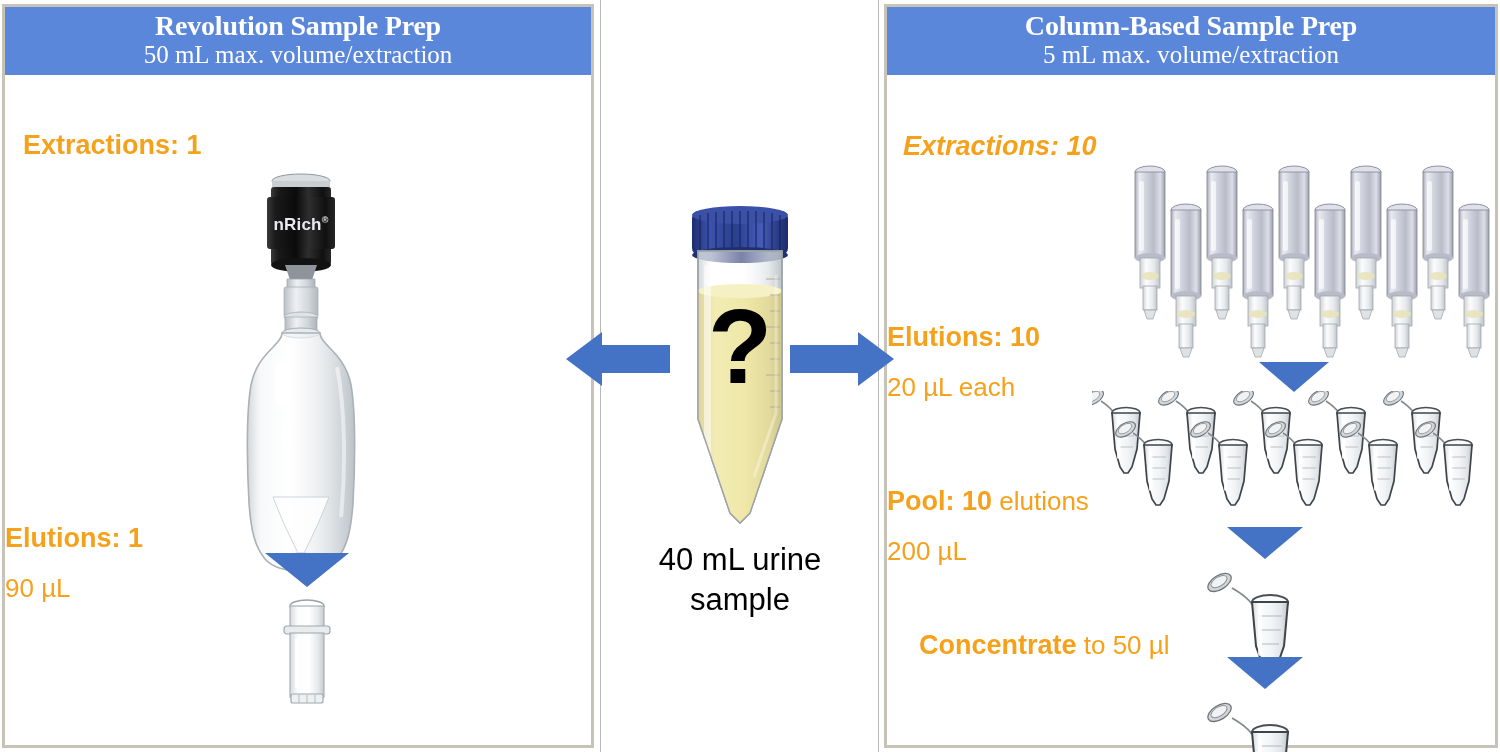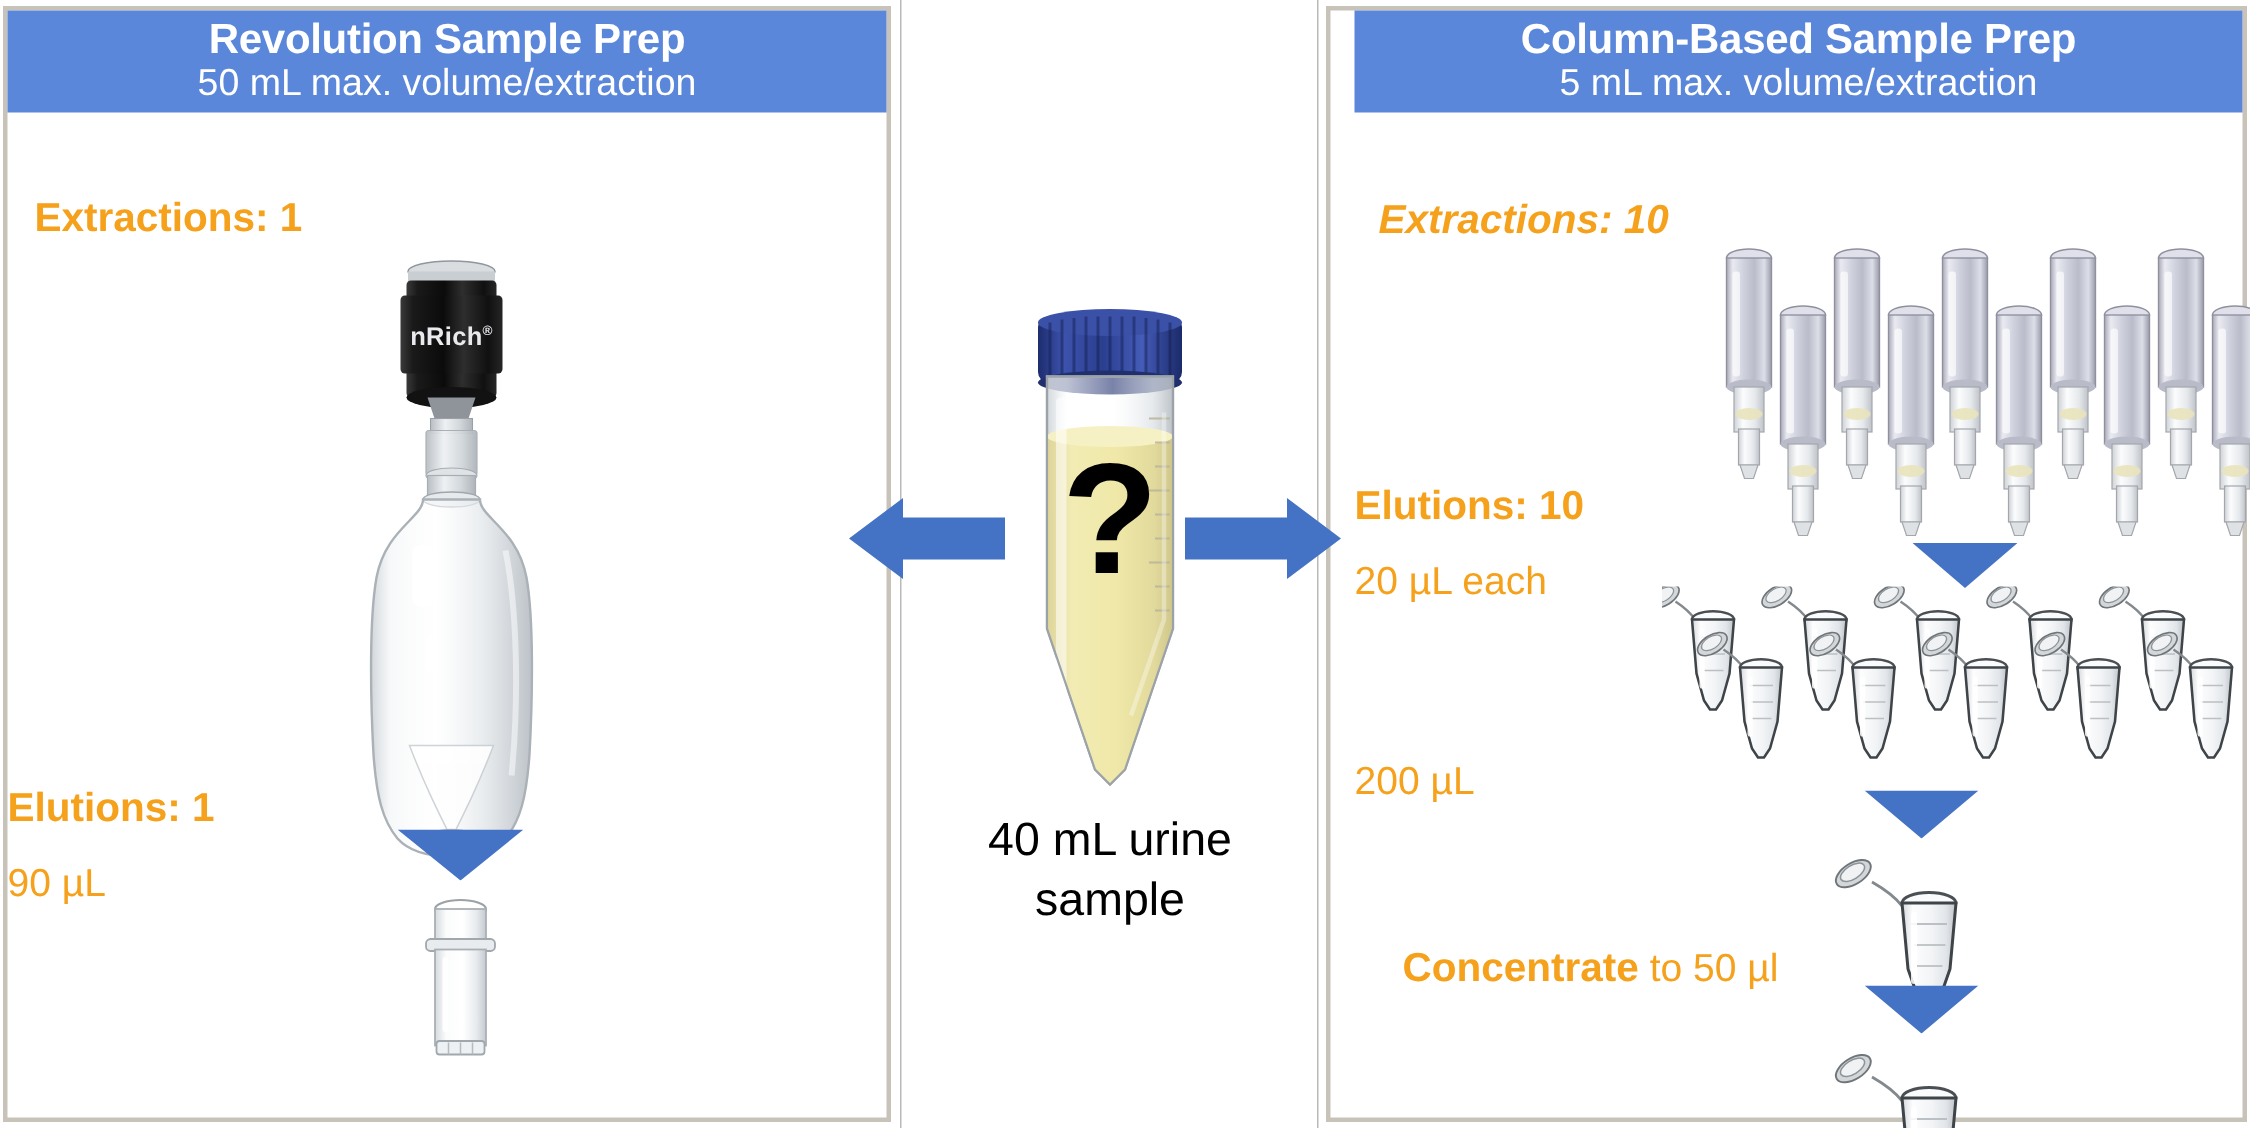--- a/index.html
+++ b/index.html
@@ -25,28 +25,29 @@
   
   .panel {
     position: absolute;
     top: 4px;
     height: 744px;
     border: 3px solid #c8c3b8;
     background: #ffffff;
     box-sizing: border-box;
   }
   #panel-left  { left: 2px;   width: 592px; }
-  #panel-right { left: 884px; width: 614px; padding-left: 16px; }
+  #panel-right { left: 884px; width: 614px; }
 
   .panel-header {
     background: #5B87DA;
     color: #ffffff;
     text-align: center;
     padding: 4px 0 7px 0;
     line-height: 1.06;
+    font-family: Liberation Serif, serif;
   }
   .panel-header .title {
     font-size: 28px;
     font-weight: bold;
     letter-spacing: -0.2px;
     display: block;
   }
   .panel-header .subtitle {
     font-size: 25px;
     font-weight: normal;
@@ -533,20 +534,21 @@
         </svg>
       </div>
 
       <div class="varrow" style="left:340px; top:452px;">
         <svg width="76" height="32" viewBox="0 0 76 32">
           <path d="M0 0 L76 0 L38 32 Z" fill="#4472C4"></path>
         </svg>
       </div>
 
       <div class="label right-align" style="left:0px; top:411px; width:310px;">
+        <span class="line"><span class="b">Pool: 10</span><span class="n"> elutions</span></span>
         <span class="line n">200 µL</span>
       </div>
 
       <div id="pool-tube">
         <svg width="120" height="110" viewBox="0 0 120 110">
           <defs>
             <linearGradient id="ptG" x1="0" y1="0" x2="1" y2="0">
               <stop offset="0%" stop-color="#d3d7db"></stop>
               <stop offset="20%" stop-color="#fdfdfe"></stop>
               <stop offset="55%" stop-color="#f2f4f6"></stop>

